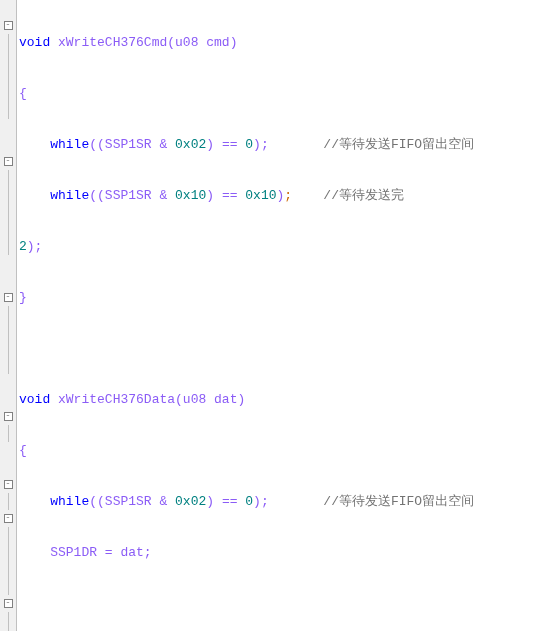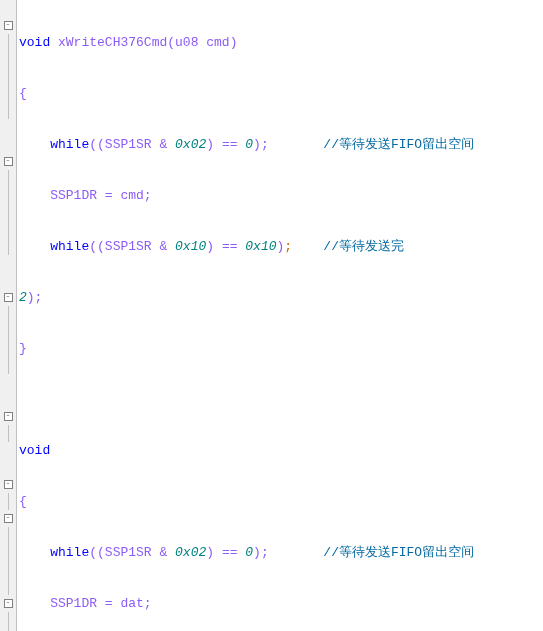--- a/index.html
+++ b/index.html
@@ -52,22 +52,22 @@
     flex: 1;
     white-space: pre;
     padding-left: 2px;
   }
   .line {
     height: 17px;
     display: flex;
     align-items: center;
   }
   .kw-blue { color: #0000ff; }
-  .lit-teal { color: #008080; font-style: italic; }
-  .comment { color: #0369a1; }
+  .lit-teal { color: #008080; }
+  .comment { color: #737373; }
   .orange { color: #cc6600; }
   .black { color: #8b5cf6; }
 </style>
 </head>
 <body>
 
 <div class="editor">
   <div class="gutter">
     <div class="gut"></div>
     <div class="gut">
@@ -164,26 +164,25 @@
       </div>
     <div class="gut">
         <div class="fline"></div>
       </div>
   </div>
 
   <div class="code">
     <div class="line"><span class="kw-blue">void</span><span class="black"> xWriteCH376Cmd(u08 cmd)</span></div>
     <div class="line"><span class="black">{</span></div>
     <div class="line"><span>    </span><span class="kw-blue">while</span><span class="black">((SSP1SR &amp; </span><span class="lit-teal">0x02</span><span class="black">) == </span><span class="lit-teal">0</span><span class="black">)</span><span class="black">;</span><span>       </span><span class="comment">//等待发送FIFO留出空间</span></div>
-    <div class="line"><span class="black">    SSP1DR = cmd;</span></div>
     <div class="line"><span>    </span><span class="kw-blue">while</span><span class="black">((SSP1SR &amp; </span><span class="lit-teal">0x10</span><span class="black">) == </span><span class="lit-teal">0x10</span><span class="black">)</span><span class="orange">;</span><span>    </span><span class="comment">//等待发送完</span></div>
     <div class="line"><span class="lit-teal">2</span><span class="black">);</span></div>
     <div class="line"><span class="black">}</span></div>
     <div class="line"></div>
-    <div class="line"><span class="kw-blue">void</span></div>
+    <div class="line"><span class="kw-blue">void</span><span class="black"> xWriteCH376Data(u08 dat)</span></div>
     <div class="line"><span class="black">{</span></div>
     <div class="line"><span>    </span><span class="kw-blue">while</span><span class="black">((SSP1SR &amp; </span><span class="lit-teal">0x02</span><span class="black">) == </span><span class="lit-teal">0</span><span class="black">)</span><span class="black">;</span><span>       </span><span class="comment">//等待发送FIFO留出空间</span></div>
     <div class="line"><span class="black">    SSP1DR = dat;</span></div>
     
     
     
     
     
     
     

